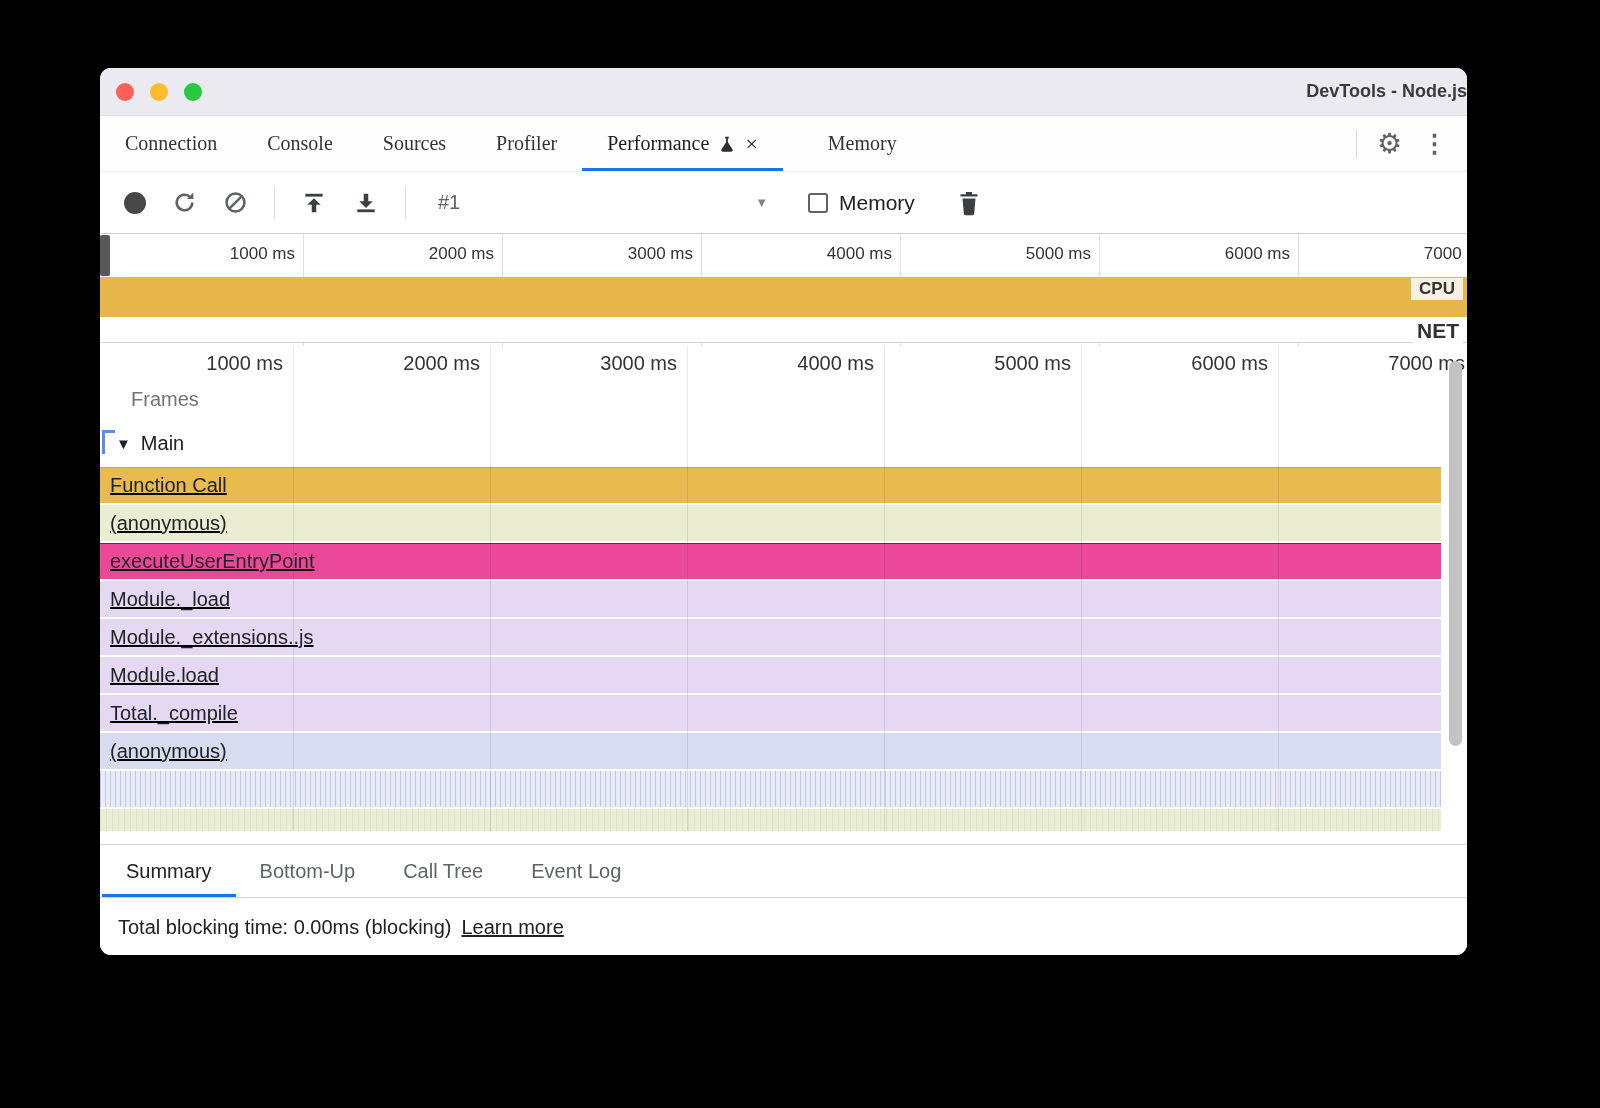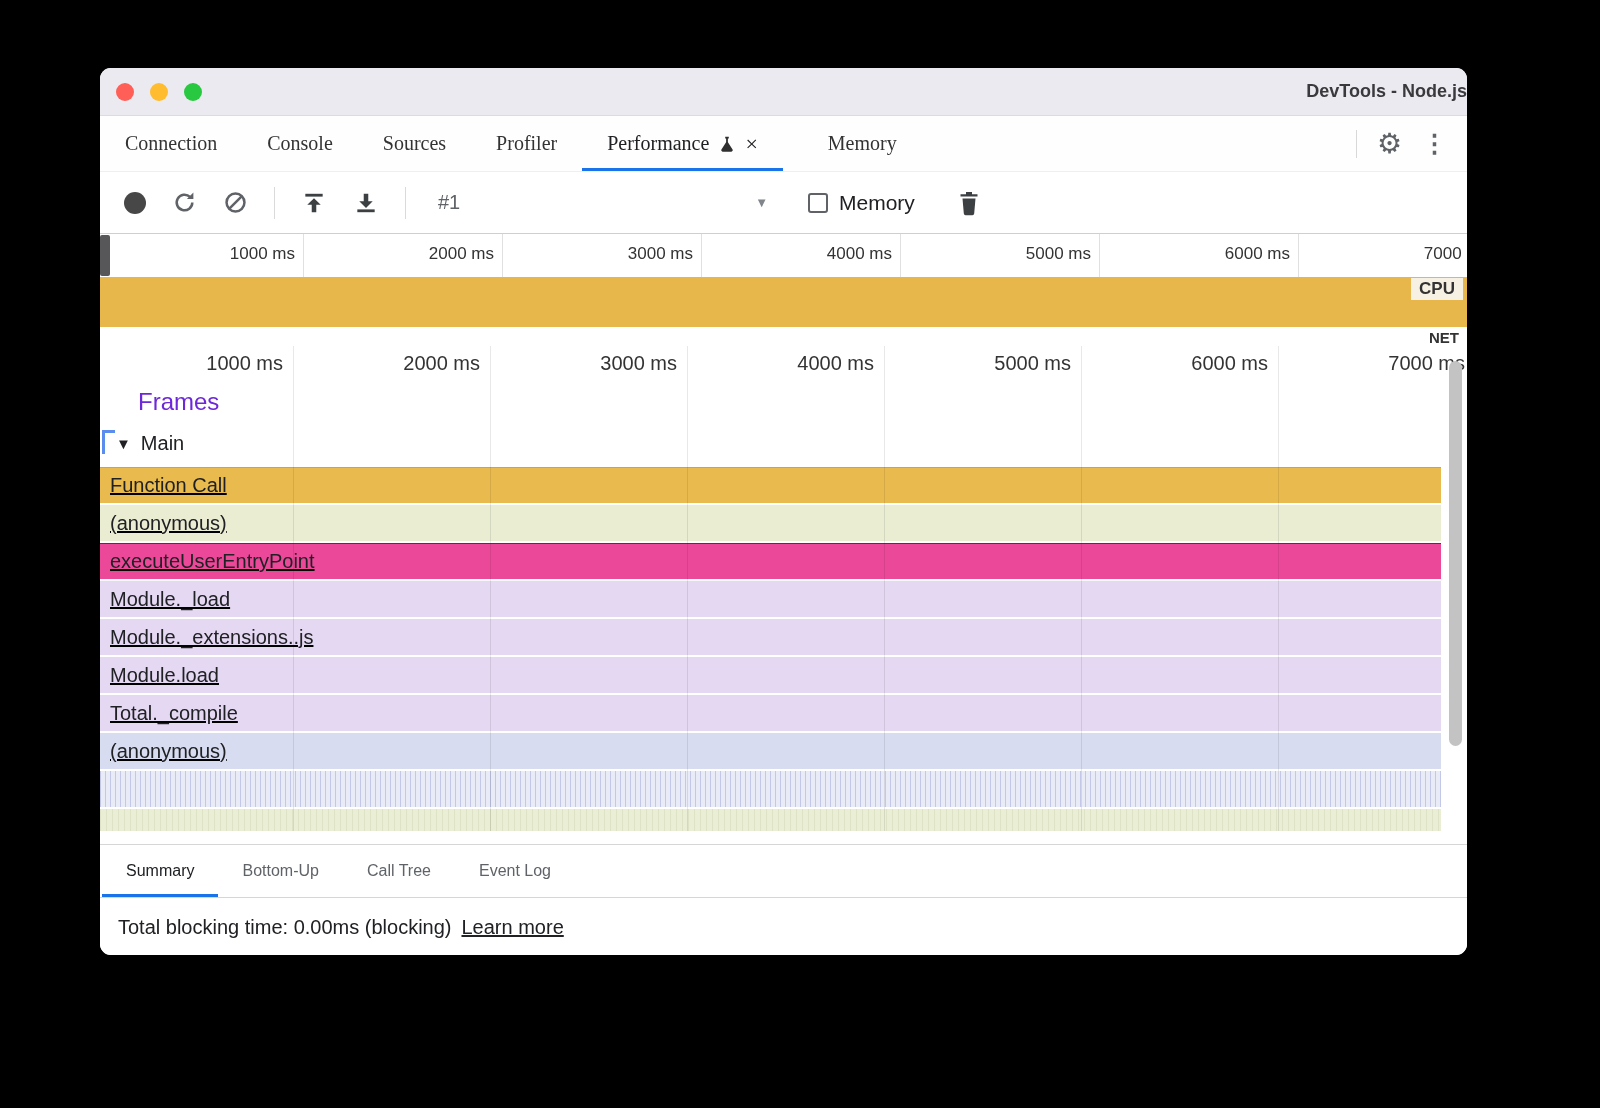--- a/index.html
+++ b/index.html
@@ -34,47 +34,47 @@
   .dd-arrow { font-size:13px; color:#80868b; }
   .mem-group { display:flex; align-items:center; gap:11px; margin-left:14px; }
   .checkbox { width:20px; height:20px; border:2px solid #5f6368; border-radius:3px; background:#fff; }
   .mem-label { font-size:21px; color:#202124; }
   
   .ov-wrap { position:relative; height:112px; }
   .gl { position:absolute; top:0; bottom:0; width:1px; background:rgba(0,0,0,0.12); pointer-events:none; }
   .ov-ruler { position:relative; height:43px; }
   .ov-tick { position:absolute; top:10px; width:90px; text-align:right; font-size:17px; color:#333; }
   .grip { position:absolute; left:0; top:1px; width:10px; height:41px; background:#57575a; border-radius:2px; }
-  .cpu-band { position:relative; height:50px; background:#e8b74b; }
+  .cpu-band { position:relative; height:40px; background:#e8b74b; }
   .cpu-label { position:absolute; right:4px; top:1px; background:#f6f1e3; padding:1px 8px; font-size:17px; font-weight:bold; color:#333; }
   .net-band { position:relative; height:26px; background:#fff; border-bottom:1px solid #cfcfcf; }
-  .net-label { position:absolute; right:4px; top:2px; font-size:15px; font-weight:bold; color:#333; background:#fff; padding:0 4px; }
+  .net-label { position:absolute; right:4px; top:2px; font-size:21px; font-weight:bold; color:#333; background:#fff; padding:0 4px; }
   
   .flame { position:relative; height:485px; background:#fff; overflow:hidden; }
   .f-tick { position:absolute; top:6px; width:110px; text-align:right; font-size:20px; color:#333; }
   .fgl { position:absolute; top:0; bottom:0; width:1px; background:rgba(0,0,0,0.09); pointer-events:none; z-index:5; }
-  .frames-label { position:absolute; left:38px; top:42px; font-size:24px; color:#6d28d9; }
+  .frames-label { position:absolute; left:31px; top:42px; font-size:20px; color:#737373; }
   .main-row { position:absolute; left:16px; top:86px; display:flex; align-items:center; gap:10px; font-size:20px; color:#202124; }
   .main-row .tri { font-size:15px; }
   .bracket-v { position:absolute; left:2px; top:84px; width:3px; height:24px; background:#5b8def; }
   .bracket-h { position:absolute; left:2px; top:84px; width:13px; height:3px; background:#5b8def; }
   .rows { position:absolute; left:0; right:26px; top:121px;text-decoration:underline; }
   .row { height:36px; margin-bottom:2px; display:flex; align-items:center; padding-left:10px; font-size:20px; color:#202124; }
   .r-gold   { background:#e9ba4e; border-top:1px solid #d3a439; }
   .r-olive  { background:#eaedd2; }
   .r-pink   { background:#ec4899; border-top:1px solid #404040; }
   .r-purple { background:#e5d8f3; }
   .r-blue   { background:#d8dcf1; }
   .r-striped { background:repeating-linear-gradient(90deg,#c3c8e8 0 1px,#e9ebf7 1px 5px); }
   .r-olive2 { height:24px; background:repeating-linear-gradient(90deg,#dde3c4 0 1px,#eaeed5 1px 6px); }
   .scrollbar { position:absolute; right:5px; top:15px; width:13px; height:385px; background:#c3c3c3; border-radius:7px; z-index:10; }
   .flame-gap { height:13px; background:#fff; }
   
   .bottom-tabs { height:54px; border-top:1px solid #d6d6d6; border-bottom:1px solid #d6d6d6; display:flex; align-items:stretch; padding-left:2px; background:#fff; }
-  .btab { display:flex; align-items:center; padding:0 24px; font-size:16px; color:#5f6368; }
+  .btab { display:flex; align-items:center; padding:0 24px; font-size:20px; color:#5f6368; }
   .btab.active { color:#202124; box-shadow:inset 0 -3px 0 #1a73e8; }
   .statusbar { height:58px; display:flex; align-items:center; gap:10px; padding-left:18px; font-size:20px; color:#202124; background:#fff; }
   .learn-link { text-decoration:underline; color:#202124; }
   svg { display:block; }
 </style>
 </head>
 <body>
 
 <div class="window">
 

